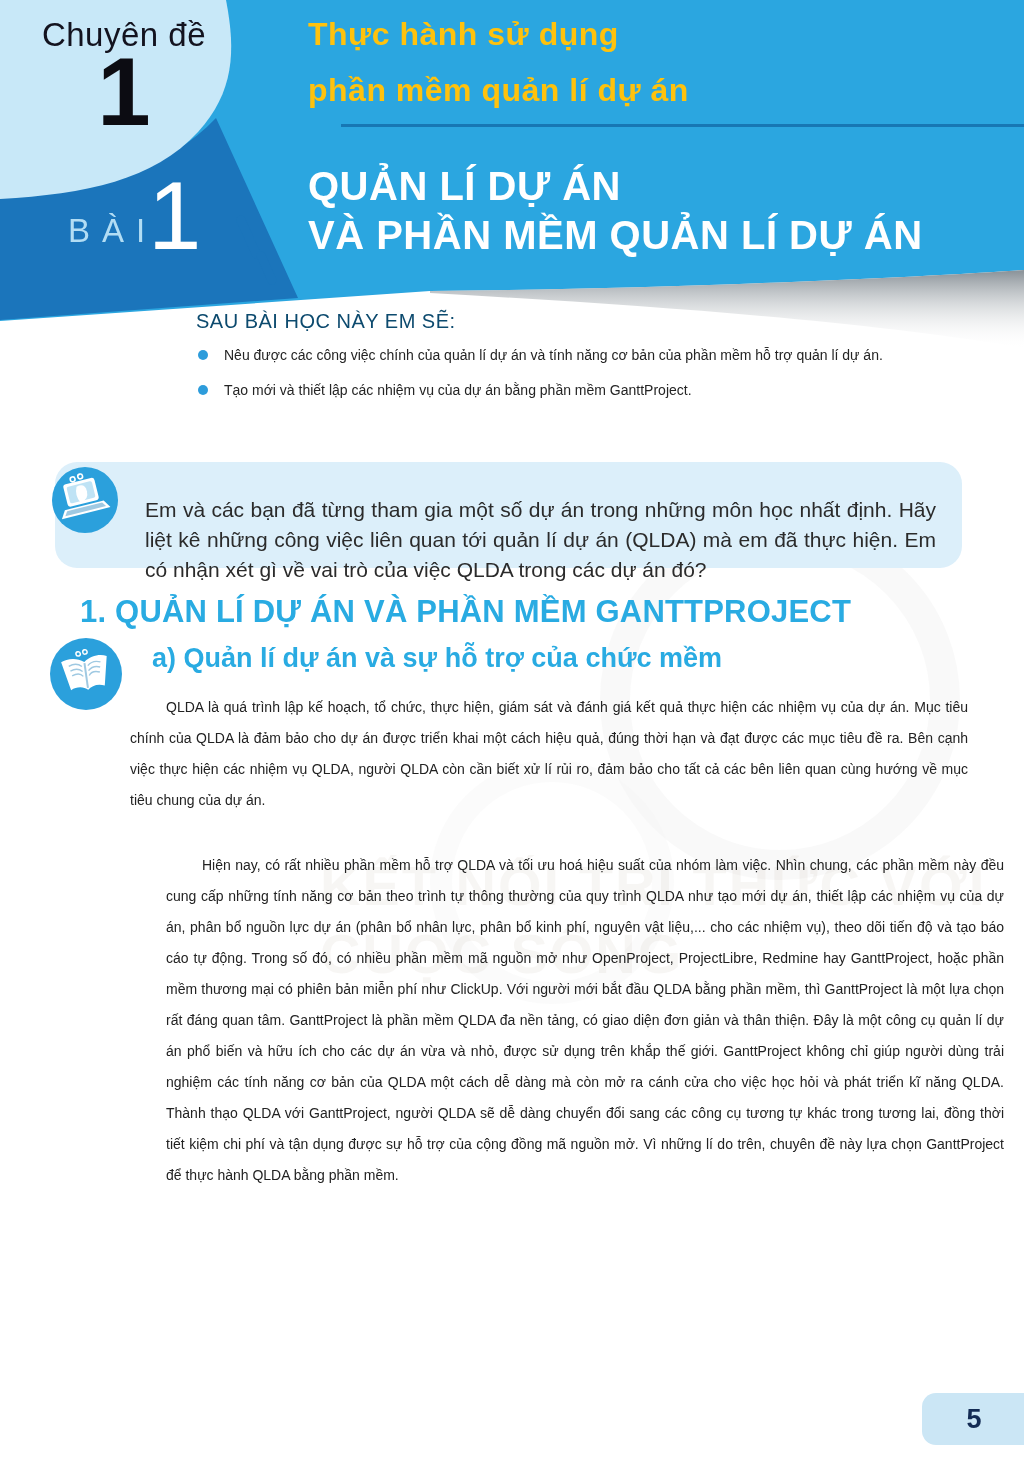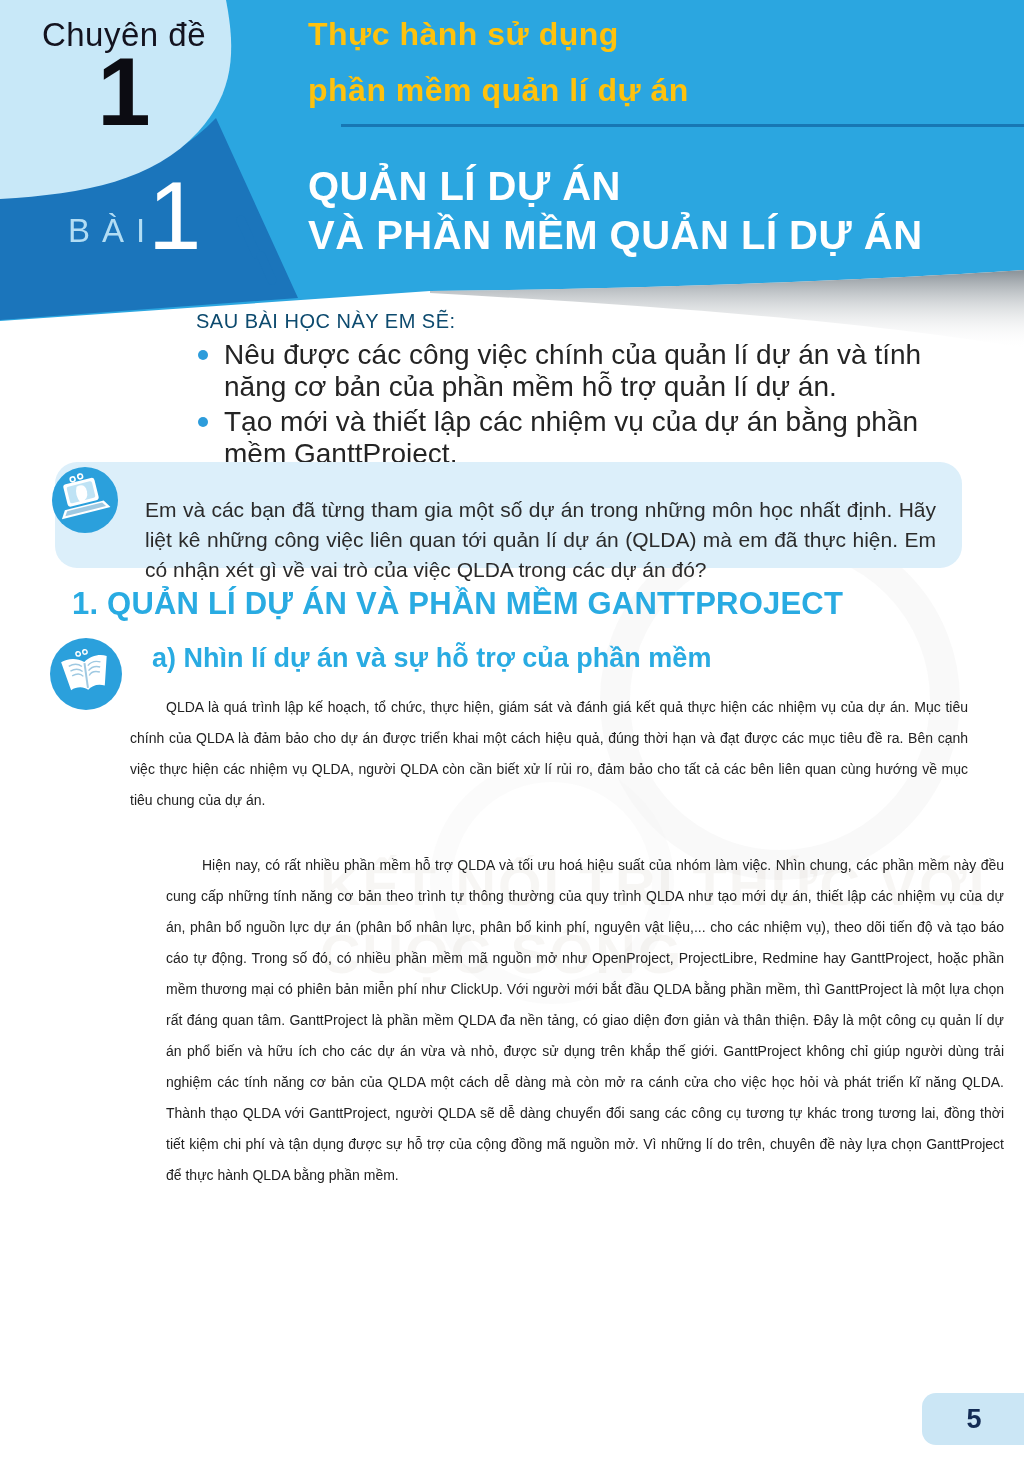--- a/index.html
+++ b/index.html
@@ -27,28 +27,28 @@
   .wm-ring{position:absolute;border-radius:50%;border:30px solid #f4f4f4;opacity:.55;}
   .wm-ring.r1{left:600px;top:520px;width:300px;height:300px;}
   .wm-ring.r2{left:430px;top:760px;width:200px;height:200px;border-width:22px;opacity:.4;}
   .watermark-text{position:absolute;left:320px;top:852px;width:700px;
     font-size:56px;font-weight:800;letter-spacing:2px;color:#7a5c3e;opacity:.05;line-height:68px;}
   
   .objectives{position:absolute;left:196px;top:310px;width:760px;}
   .obj-heading{font-size:20px;color:#0c4a6e;font-weight:400;letter-spacing:.5px;margin-bottom:6px;}
   .obj-item{display:flex;align-items:flex-start;margin-bottom:3px;}
   .dot{flex:0 0 auto;width:10px;height:10px;border-radius:50%;background:#2d9cdb;margin:11px 16px 0 2px;}
-  .obj-text{font-size:28px;line-height:32px;color:#242424;width:730px;}
+  .obj-text{font-size:14px;line-height:32px;color:#242424;width:730px;}
   
   .starter{position:absolute;left:55px;top:462px;width:907px;height:106px;background:#dceffa;
     border-radius:22px;}
   .starter-text{padding:13px 26px 0 90px;font-size:21px;line-height:30px;color:#2b2b2b;text-align:justify;margin-top:20px;}
   .starter-icon{position:absolute;left:50px;top:465px;width:70px;height:70px;}
   
-  .section-title{position:absolute;left:72px;top:586px;margin:0;font-size:31px;font-weight:800;
+  .section-title{position:absolute;left:72px;top:586px;margin:8px;font-size:31px;font-weight:800;
     color:#29abe2;letter-spacing:.2px;}
   .subsection-icon{position:absolute;left:48px;top:636px;width:76px;height:76px;}
   .subsection-title{position:absolute;left:152px;top:643px;margin:0;font-size:27px;font-weight:700;
     color:#29abe2;}
   
   .body-para{position:absolute;left:130px;width:838px;margin:0;font-size:14px;line-height:31px;
     color:#222222;text-align:justify;text-indent:36px;}
   .para1{top:692px;}
   .para2{top:850px;margin-left:36px;}
   
@@ -144,21 +144,21 @@
           <path d="M22 28 C27 26 32 27 35 30"></path>
           <path d="M23 33 C28 31 32 32 35 35"></path>
           <path d="M24 38 C29 36 33 37 35 40"></path>
           <path d="M54 28 C49 26 44 27 41 30"></path>
           <path d="M53 33 C48 31 44 32 41 35"></path>
           <path d="M52 38 C47 36 43 37 41 40"></path>
         </g>
       </g>
     </svg>
   </div>
-  <h3 class="subsection-title">a) Nhìn lí dự án và sự hỗ trợ của phần mềm</h3>
+  <h3 class="subsection-title">a) Quản lí dự án và sự hỗ trợ của chức mềm</h3>
 
   <p class="body-para para1">QLDA là quá trình lập kế hoạch, tổ chức, thực hiện, giám sát và đánh giá kết quả thực hiện các nhiệm vụ của dự án. Mục tiêu chính của QLDA là đảm bảo cho dự án được triển khai một cách hiệu quả, đúng thời hạn và đạt được các mục tiêu đề ra. Bên cạnh việc thực hiện các nhiệm vụ QLDA, người QLDA còn cần biết xử lí rủi ro, đảm bảo cho tất cả các bên liên quan cùng hướng về mục tiêu chung của dự án.</p>
   <p class="body-para para2">Hiện nay, có rất nhiều phần mềm hỗ trợ QLDA và tối ưu hoá hiệu suất của nhóm làm việc. Nhìn chung, các phần mềm này đều cung cấp những tính năng cơ bản theo trình tự thông thường của quy trình QLDA như tạo mới dự án, thiết lập các nhiệm vụ của dự án, phân bổ nguồn lực dự án (phân bổ nhân lực, phân bổ kinh phí, nguyên vật liệu,... cho các nhiệm vụ), theo dõi tiến độ và tạo báo cáo tự động. Trong số đó, có nhiều phần mềm mã nguồn mở như OpenProject, ProjectLibre, Redmine hay GanttProject, hoặc phần mềm thương mại có phiên bản miễn phí như ClickUp. Với người mới bắt đầu QLDA bằng phần mềm, thì GanttProject là một lựa chọn rất đáng quan tâm. GanttProject là phần mềm QLDA đa nền tảng, có giao diện đơn giản và thân thiện. Đây là một công cụ quản lí dự án phổ biến và hữu ích cho các dự án vừa và nhỏ, được sử dụng trên khắp thế giới. GanttProject không chỉ giúp người dùng trải nghiệm các tính năng cơ bản của QLDA một cách dễ dàng mà còn mở ra cánh cửa cho việc học hỏi và phát triển kĩ năng QLDA. Thành thạo QLDA với GanttProject, người QLDA sẽ dễ dàng chuyển đổi sang các công cụ tương tự khác trong tương lai, đồng thời tiết kiệm chi phí và tận dụng được sự hỗ trợ của cộng đồng mã nguồn mở. Vì những lí do trên, chuyên đề này lựa chọn GanttProject để thực hành QLDA bằng phần mềm.</p>
 
   <div class="page-badge">
     <span>5</span>
   </div>
 
 </div>
 

